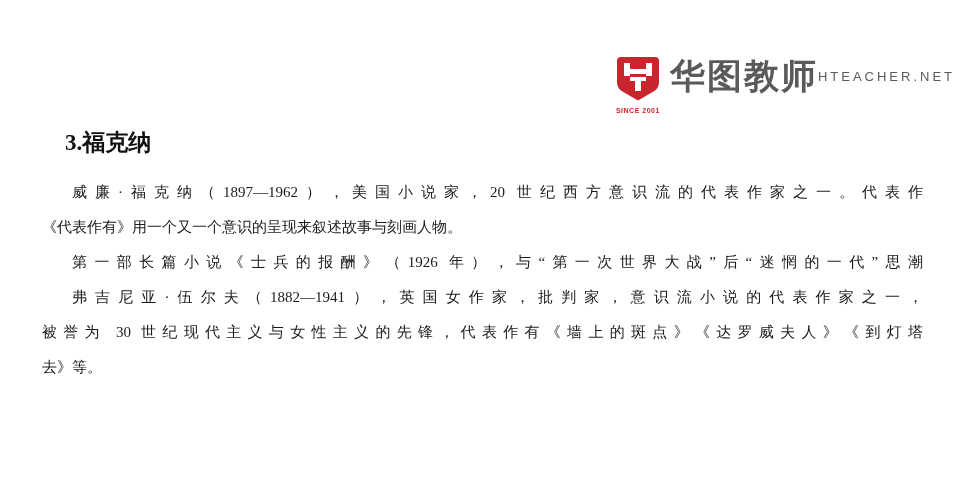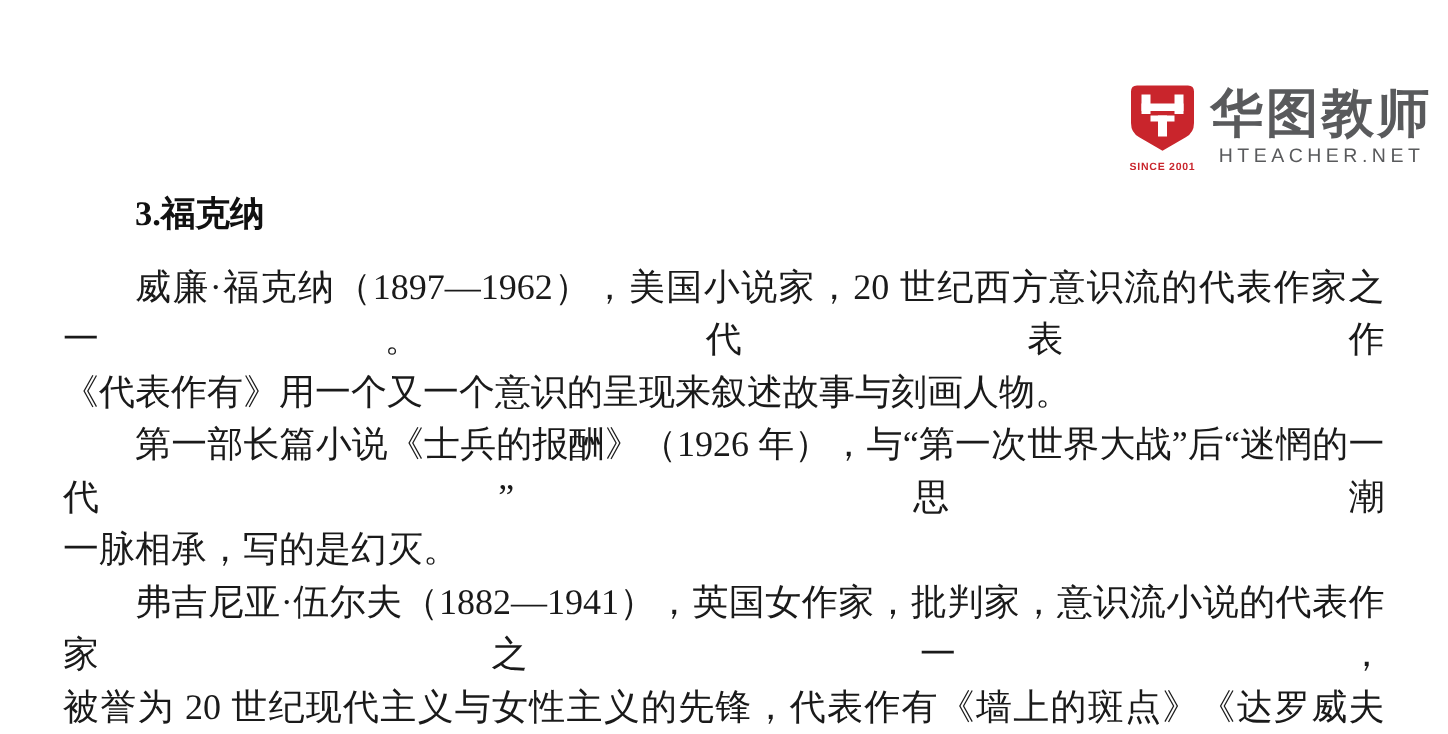--- a/index.html
+++ b/index.html
@@ -32,21 +32,21 @@
     font-family: "Liberation Sans", sans-serif;
     font-size: 7px;
     font-weight: bold;
     letter-spacing: 0.5px;
     color: #c9252c;
     margin-top: 2px;
     white-space: nowrap;
   }
   .logo-text-col {
     display: flex;
-    flex-direction: column;
+    flex-direction: row;
     align-items: center;
     margin-top: 1px;
   }
   .logo-brand {
     font-family: "Liberation Sans", sans-serif;
     font-size: 35px;
     font-weight: bold;
     letter-spacing: 2px;
     color: #595a5c;
     line-height: 38px;
@@ -66,28 +66,28 @@
   .content {
     position: absolute;
     top: 125px;
     left: 42px;
     width: 881px;
   }
   .heading {
     font-size: 23px;
     font-weight: bold;
     line-height: 35px;
-    margin-left: 48px;
+    margin-left: 23px;
     color: #111111;
   }
   .h4 { margin-top: 5px; }
   .para { margin-top: 15px; }
   .para + .para { margin-top: 0; }
   .line {
-    font-size: 24px;
+    font-size: 15px;
     line-height: 35px;
     white-space: nowrap;
   }
   .line.fill {
     white-space: normal;
     text-align: justify;
     text-align-last: justify;
   }
   .line.indent { text-indent: 2em; }
 </style>
@@ -120,24 +120,23 @@
 
     <div class="heading">3.福克纳</div>
 
     <div class="para">
       <div class="line fill indent">威廉·福克纳（1897—1962），美国小说家，20 世纪西方意识流的代表作家之一。代表作</div>
       <div class="line">《代表作有》用一个又一个意识的呈现来叙述故事与刻画人物。</div>
     </div>
 
     <div class="para">
       <div class="line fill indent">第一部长篇小说《士兵的报酬》（1926 年），与“第一次世界大战”后“迷惘的一代”思潮</div>
-      <div class="line">一脉相承，写的是幻灭。</div>
     </div>
 
 
     <div class="para">
       <div class="line fill indent">弗吉尼亚·伍尔夫（1882—1941），英国女作家，批判家，意识流小说的代表作家之一，</div>
-      <div class="line fill">被誉为 20 世纪现代主义与女性主义的先锋，代表作有《墙上的斑点》《达罗威夫人》《到灯塔</div>
+      <div class="line fill">被誉为 30 世纪现代主义与女性主义的先锋，代表作有《墙上的斑点》《达罗威夫人》《到灯塔</div>
       <div class="line">去》等。</div>
     </div>
 
   </div>
 </div>
 
 </body></html>

